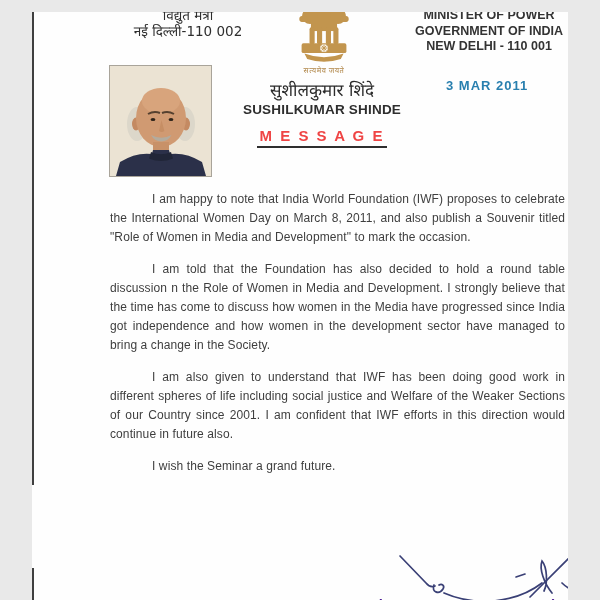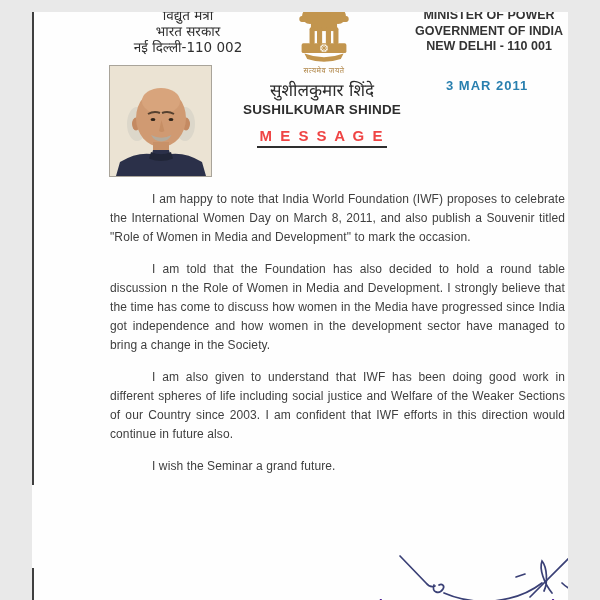--- a/index.html
+++ b/index.html
@@ -15,21 +15,21 @@
   .edge-left-b{left:0;top:556px;width:2px;height:44px;background:#3f3f3f;}
   .edge-right{left:597px;top:0;width:1px;height:600px;background:#d8d4cc;}
   
   .hindi-block{left:68px;top:-5px;width:176px;text-align:center;
     font-size:13.5px;line-height:16px;color:#2e2e2e;
     font-family:"DejaVu Sans","Liberation Sans",sans-serif;}
   .eng-block{left:372px;top:-4px;width:170px;text-align:center;
     font-size:12.5px;line-height:15.5px;font-weight:bold;color:#333;}
   .emblem-wrap{left:250px;top:-11px;width:84px;text-align:center;}
   .emblem-motto{font-size:7.5px;color:#b08648;margin-top:-2px;
-    font-family:Liberation Sans, sans-serif;letter-spacing:.5px;}
+    font-family:Liberation Serif, serif;letter-spacing:.5px;}
   
   .photo-frame{left:77px;top:53px;width:101px;height:110px;
     border:1px solid #a9a49a;background:#ebe3d3;}
   
   .name-hindi{left:192px;top:66px;width:196px;text-align:center;
     font-size:17px;color:#2b2b2b;font-family:"DejaVu Sans",sans-serif;}
   .name-eng{left:192px;top:90px;width:196px;text-align:center;
     font-size:13.5px;font-weight:bold;letter-spacing:.2px;color:#2e2e2e;}
   .heading-wrap{left:180px;top:115px;width:220px;text-align:center;}
   .heading-text{display:inline-block;font-size:15px;font-weight:bold;
@@ -50,21 +50,20 @@
 <body>
 
 <div class="page">
 
   <div class="abs edge-left-a"></div>
   <div class="abs edge-left-b"></div>
   <div class="abs edge-right"></div>
 
   <div class="abs hindi-block">
     <div>विद्युत मंत्री</div>
-    <div>भारत सरकार</div>
     <div>नई दिल्ली-110 002</div>
   </div>
 
   <div class="abs emblem-wrap">
     <svg width="84" height="62" viewBox="0 0 90 66">
       <g fill="#c2954e">
 
         <circle cx="45" cy="12" r="12"></circle>
         <circle cx="30" cy="16" r="8.5"></circle>
         <circle cx="60" cy="16" r="8.5"></circle>
@@ -139,21 +138,21 @@
 
   <div class="abs date-stamp" style="color:#0369a1;">3 MAR 2011</div>
 
   <div class="abs heading-wrap">
     <span class="heading-text">M E S S A G E</span>
   </div>
 
   <main class="abs body-text">
     <p>I am happy to note that India World Foundation (IWF) proposes to celebrate the International Women Day on March 8, 2011, and also publish a Souvenir titled "Role of Women in Media and Development" to mark the occasion.</p>
     <p>I am told that the Foundation has also decided to hold a round table discussion n the Role of Women in Media and Development.  I strongly believe that the time has come to discuss how women in the Media have progressed since India got independence and how women in the development sector have managed to bring a change in the Society.</p>
-    <p>I am also given to understand that IWF has been doing good work in different spheres of life including social justice and Welfare of the Weaker Sections of our Country since 2003. I am confident that IWF efforts in this direction would continue in future also.</p>
+    <p>I am also given to understand that IWF has been doing good work in different spheres of life including social justice and Welfare of the Weaker Sections of our Country since 2001. I am confident that IWF efforts in this direction would continue in future also.</p>
     <p>I wish the Seminar a grand future.</p>
   </main>
 
   <div class="abs sig-wrap">
     <svg width="205" height="52" viewBox="0 0 205 52">
       <g stroke="#3a4076" stroke-width="1.7" fill="none" stroke-linecap="round">
         <path d="M16,3 L42,30 q4,5 9,3"></path>
         <path d="M50,32 c-3,7 5,10 9,4 c2,-3 -1,-6 -4,-4"></path>
         <path d="M60,40 C92,54 132,50 158,30"></path>
         <path d="M132,24 l9,-3"></path>

